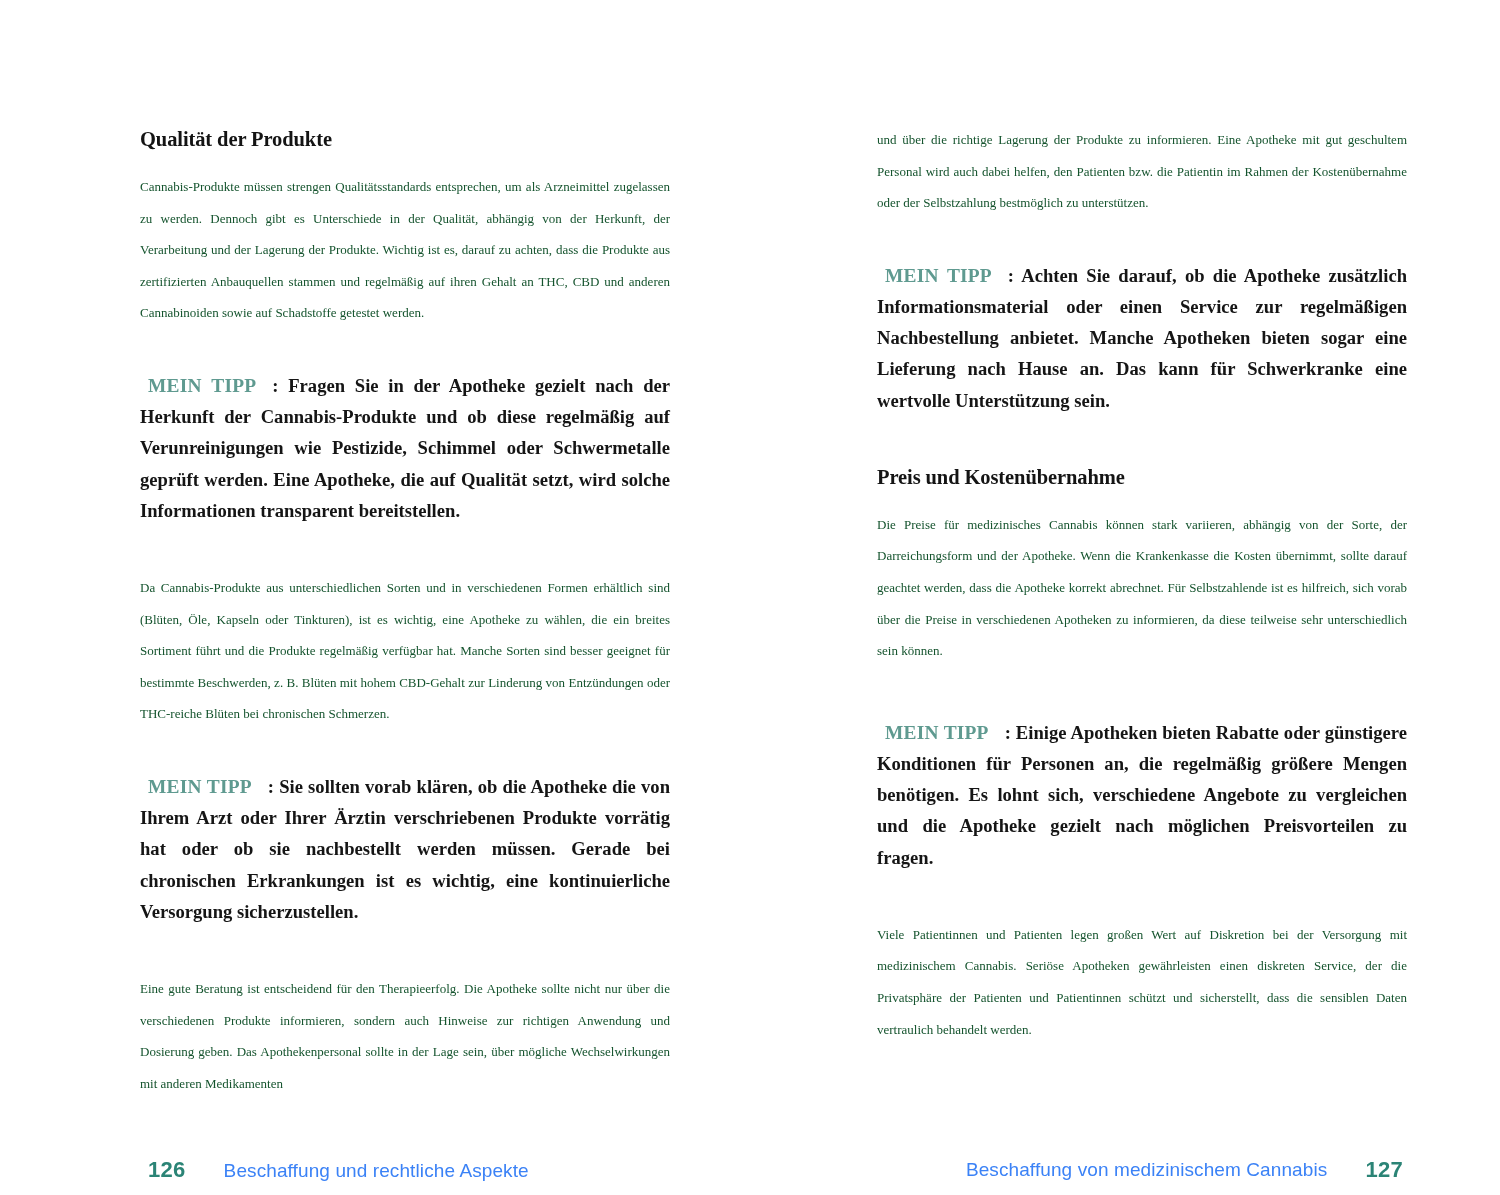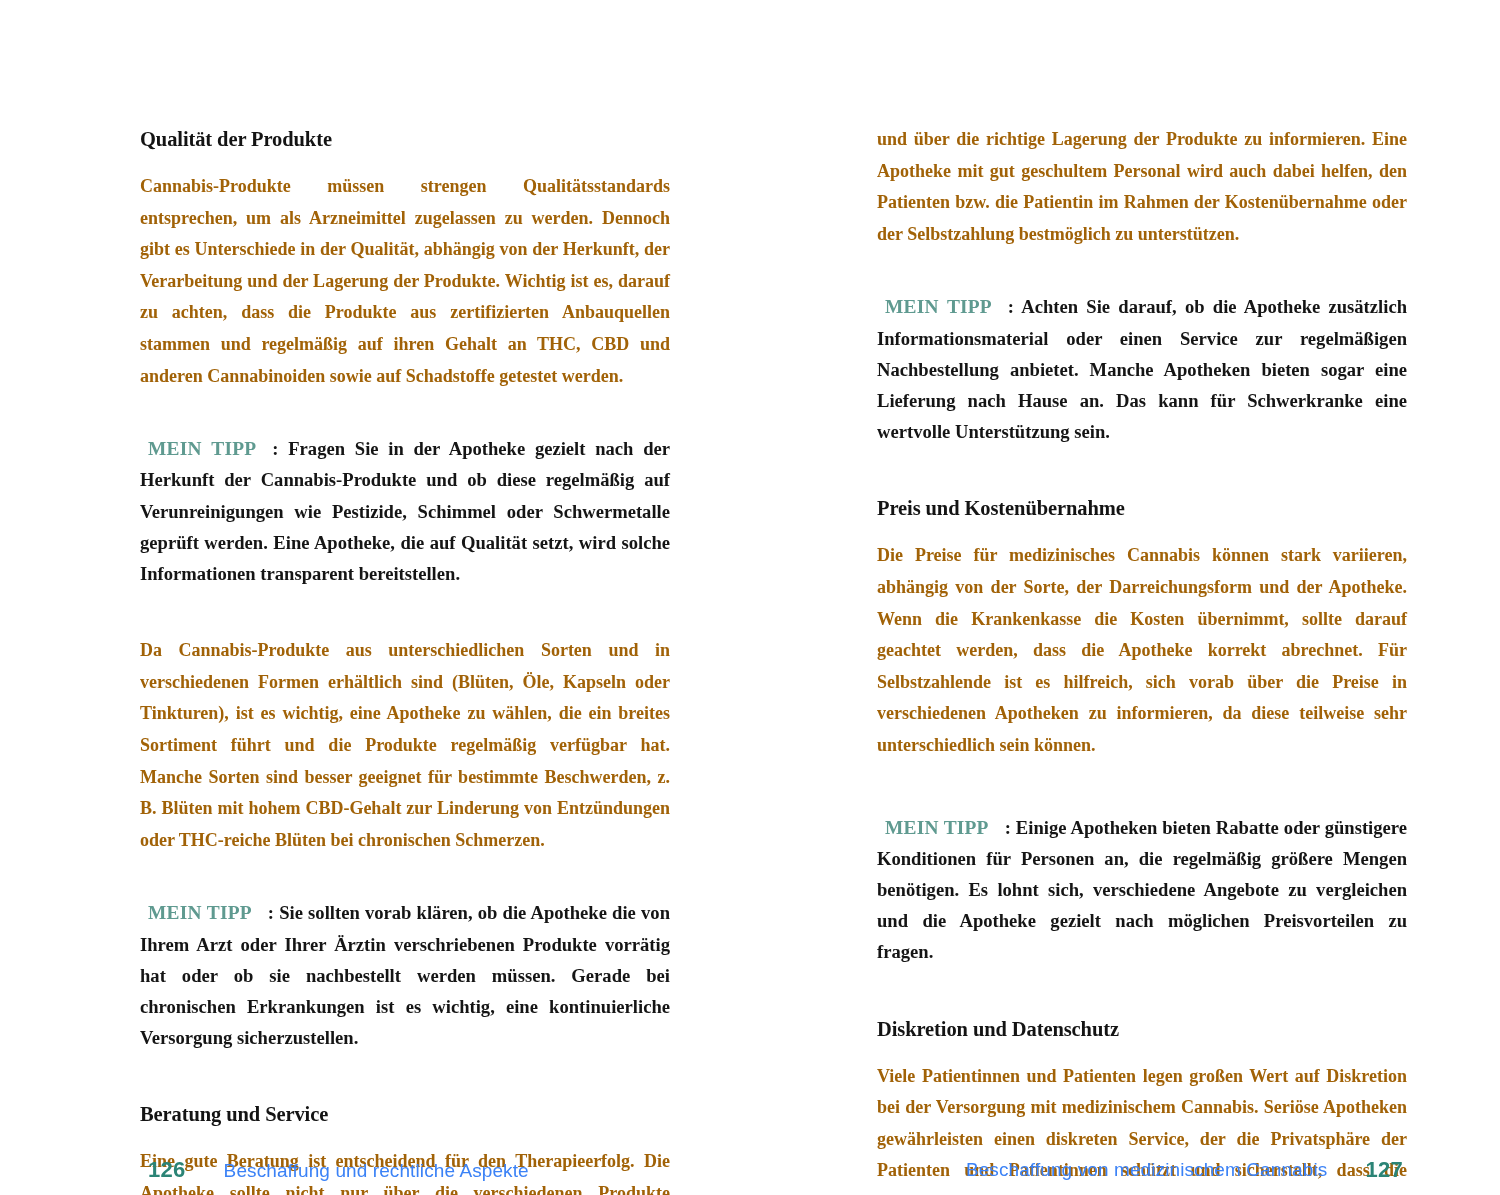--- a/index.html
+++ b/index.html
@@ -34,27 +34,26 @@
     font-family:"Liberation Serif", serif;
     font-weight:bold;
     font-size:20.5px;
     line-height:30px;
     color:#141414;
     letter-spacing:-0.1px;
     margin-bottom:1px;
   }
   .body-par {
     font-family:"Liberation Serif", serif;
-    font-size:18px;
+    font-size:13px;
     line-height:31.6px;
-    color:#a16207;
+    color:#14532d;
     text-align:justify;
     text-justify:inter-word;
     hyphens:manual;
-    font-weight:bold;
     -webkit-hyphens:manual;
   }
   .tip-par {
     font-family:"Liberation Serif", serif;
     font-size:18.6px;
     line-height:31.2px;
     color:#151515;
     text-align:justify;
     text-justify:inter-word;
     hyphens:manual;
@@ -120,21 +119,20 @@
       <div class="gap-md"></div>
 
       <div class="body-par">Da Cannabis-Produkte aus unterschiedlichen Sorten und in verschiedenen Formen erhältlich sind (Blüten, Öle, Kapseln oder Tinkturen), ist es wichtig, eine Apotheke zu wählen, die ein breites Sortiment führt und die Produkte regelmäßig verfügbar hat. Manche Sorten sind besser geeignet für bestimmte Beschwerden, z. B. Blüten mit hohem CBD-Gehalt zur Linderung von Entzündungen oder THC-reiche Blüten bei chronischen Schmerzen.</div>
 
       <div class="gap-sm"></div>
 
       <div class="tip-par"><span class="tip-label">MEIN TIPP</span><span>: Sie sollten vorab klären, ob die Apotheke die von Ihrem Arzt oder Ihrer Ärztin verschriebenen Produkte vorrätig hat oder ob sie nachbestellt werden müssen. Gerade bei chronischen Erkrankungen ist es wichtig, eine kontinuierliche Versorgung sicherzustellen.</span></div>
 
       <div class="gap-md"></div>
 
-      <div class="heading">Beratung und Service</div>
       <div class="body-par">Eine gute Beratung ist entscheidend für den Therapieerfolg. Die Apotheke sollte nicht nur über die verschiedenen Produkte informieren, sondern auch Hinweise zur richtigen Anwendung und Dosierung geben. Das Apothekenpersonal sollte in der Lage sein, über mögliche Wechselwirkungen mit anderen Medikamenten</div>
 
     </div>
 
     <div class="footer" id="footer-left">
       <div class="footer-inner">
         <span class="page-number">126</span>
         <span class="footer-text">Beschaffung und rechtliche Aspekte</span>
       </div>
     </div>
@@ -153,21 +151,20 @@
 
       <div class="heading">Preis und Kostenübernahme</div>
       <div class="body-par">Die Preise für medizinisches Cannabis können stark variieren, abhängig von der Sorte, der Darreichungsform und der Apotheke. Wenn die Krankenkasse die Kosten übernimmt, sollte darauf geachtet werden, dass die Apotheke korrekt abrechnet. Für Selbstzahlende ist es hilfreich, sich vorab über die Preise in verschiedenen Apotheken zu informieren, da diese teilweise sehr unterschiedlich sein können.</div>
 
       <div class="gap-lg"></div>
 
       <div class="tip-par"><span class="tip-label">MEIN TIPP</span><span>: Einige Apotheken bieten Rabatte oder günstigere Konditionen für Personen an, die regelmäßig größere Mengen benötigen. Es lohnt sich, verschiedene Angebote zu vergleichen und die Apotheke gezielt nach möglichen Preisvorteilen zu fragen.</span></div>
 
       <div class="gap-md"></div>
 
-      <div class="heading">Diskretion und Datenschutz</div>
       <div class="body-par">Viele Patientinnen und Patienten legen großen Wert auf Diskretion bei der Versorgung mit medizinischem Cannabis. Seriöse Apotheken gewährleisten einen diskreten Service, der die Privatsphäre der Patienten und Patientinnen schützt und sicherstellt, dass die sensiblen Daten vertraulich behandelt werden.</div>
 
       <div class="gap-lg"></div>
 
 
     </div>
 
     <div class="footer" id="footer-right">
       <div class="footer-inner">
         <span class="footer-text">Beschaffung von medizinischem Cannabis</span>

